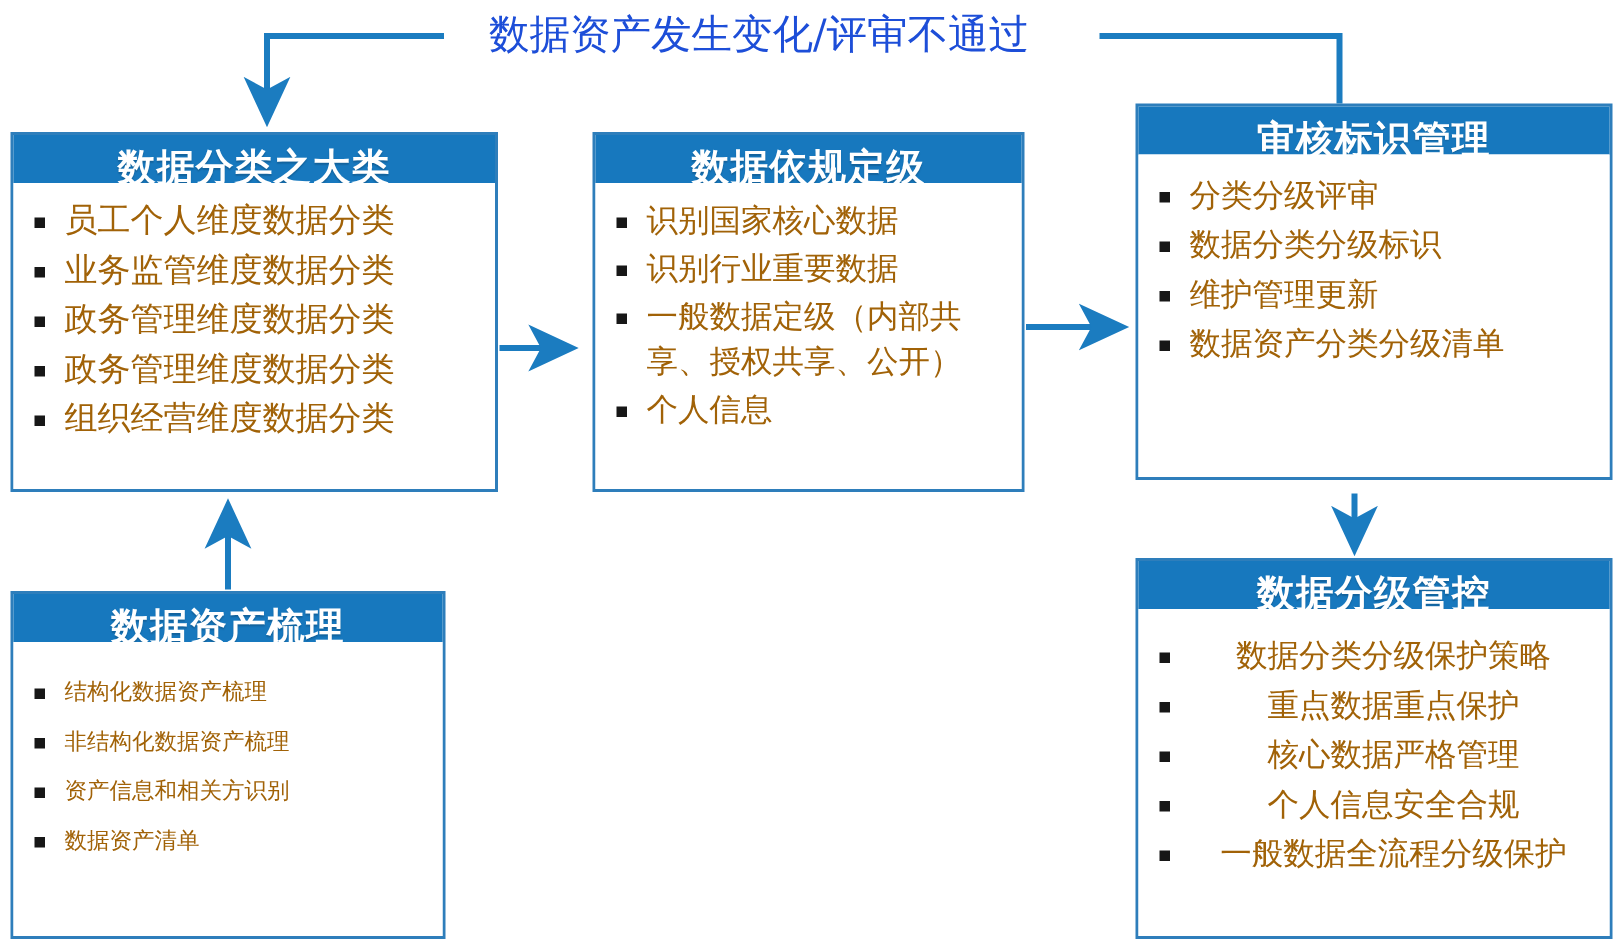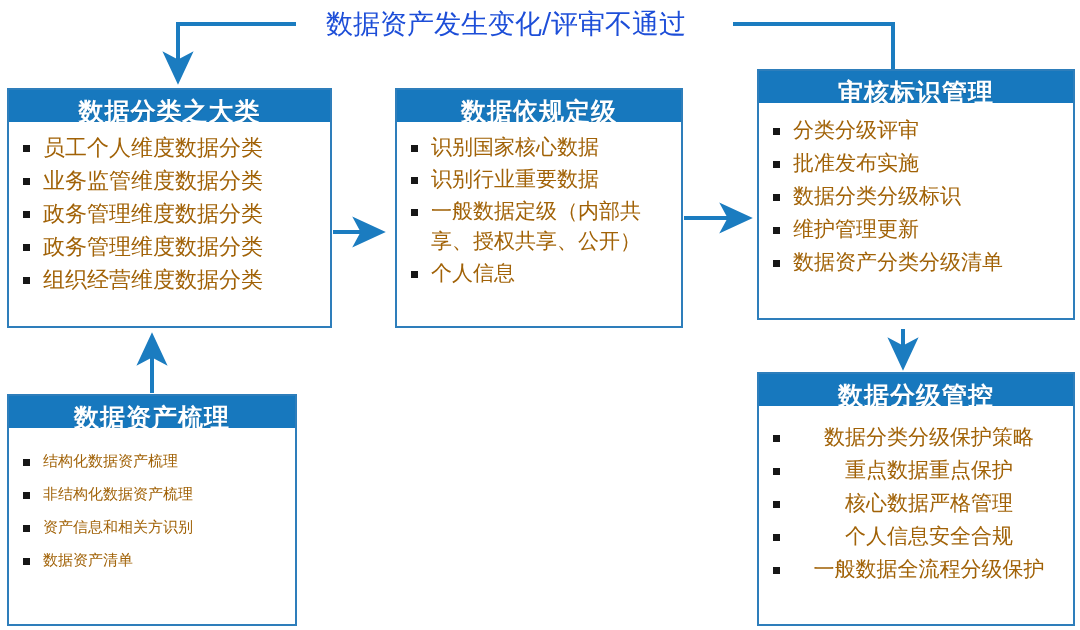--- a/index.html
+++ b/index.html
@@ -150,21 +150,20 @@
         <li>个人信息</li>
       </ul>
     </div>
   </div>
 
   <div class="box" id="box-audit">
     <div class="box-header">审核标识管理</div>
     <div class="box-body">
       <ul class="bullets">
         <li>分类分级评审</li>
-        <li>批准发布实施</li>
         <li>数据分类分级标识</li>
         <li>维护管理更新</li>
         <li>数据资产分类分级清单</li>
       </ul>
     </div>
   </div>
 
   <div class="box" id="box-inventory">
     <div class="box-header">数据资产梳理</div>
     <div class="box-body">

